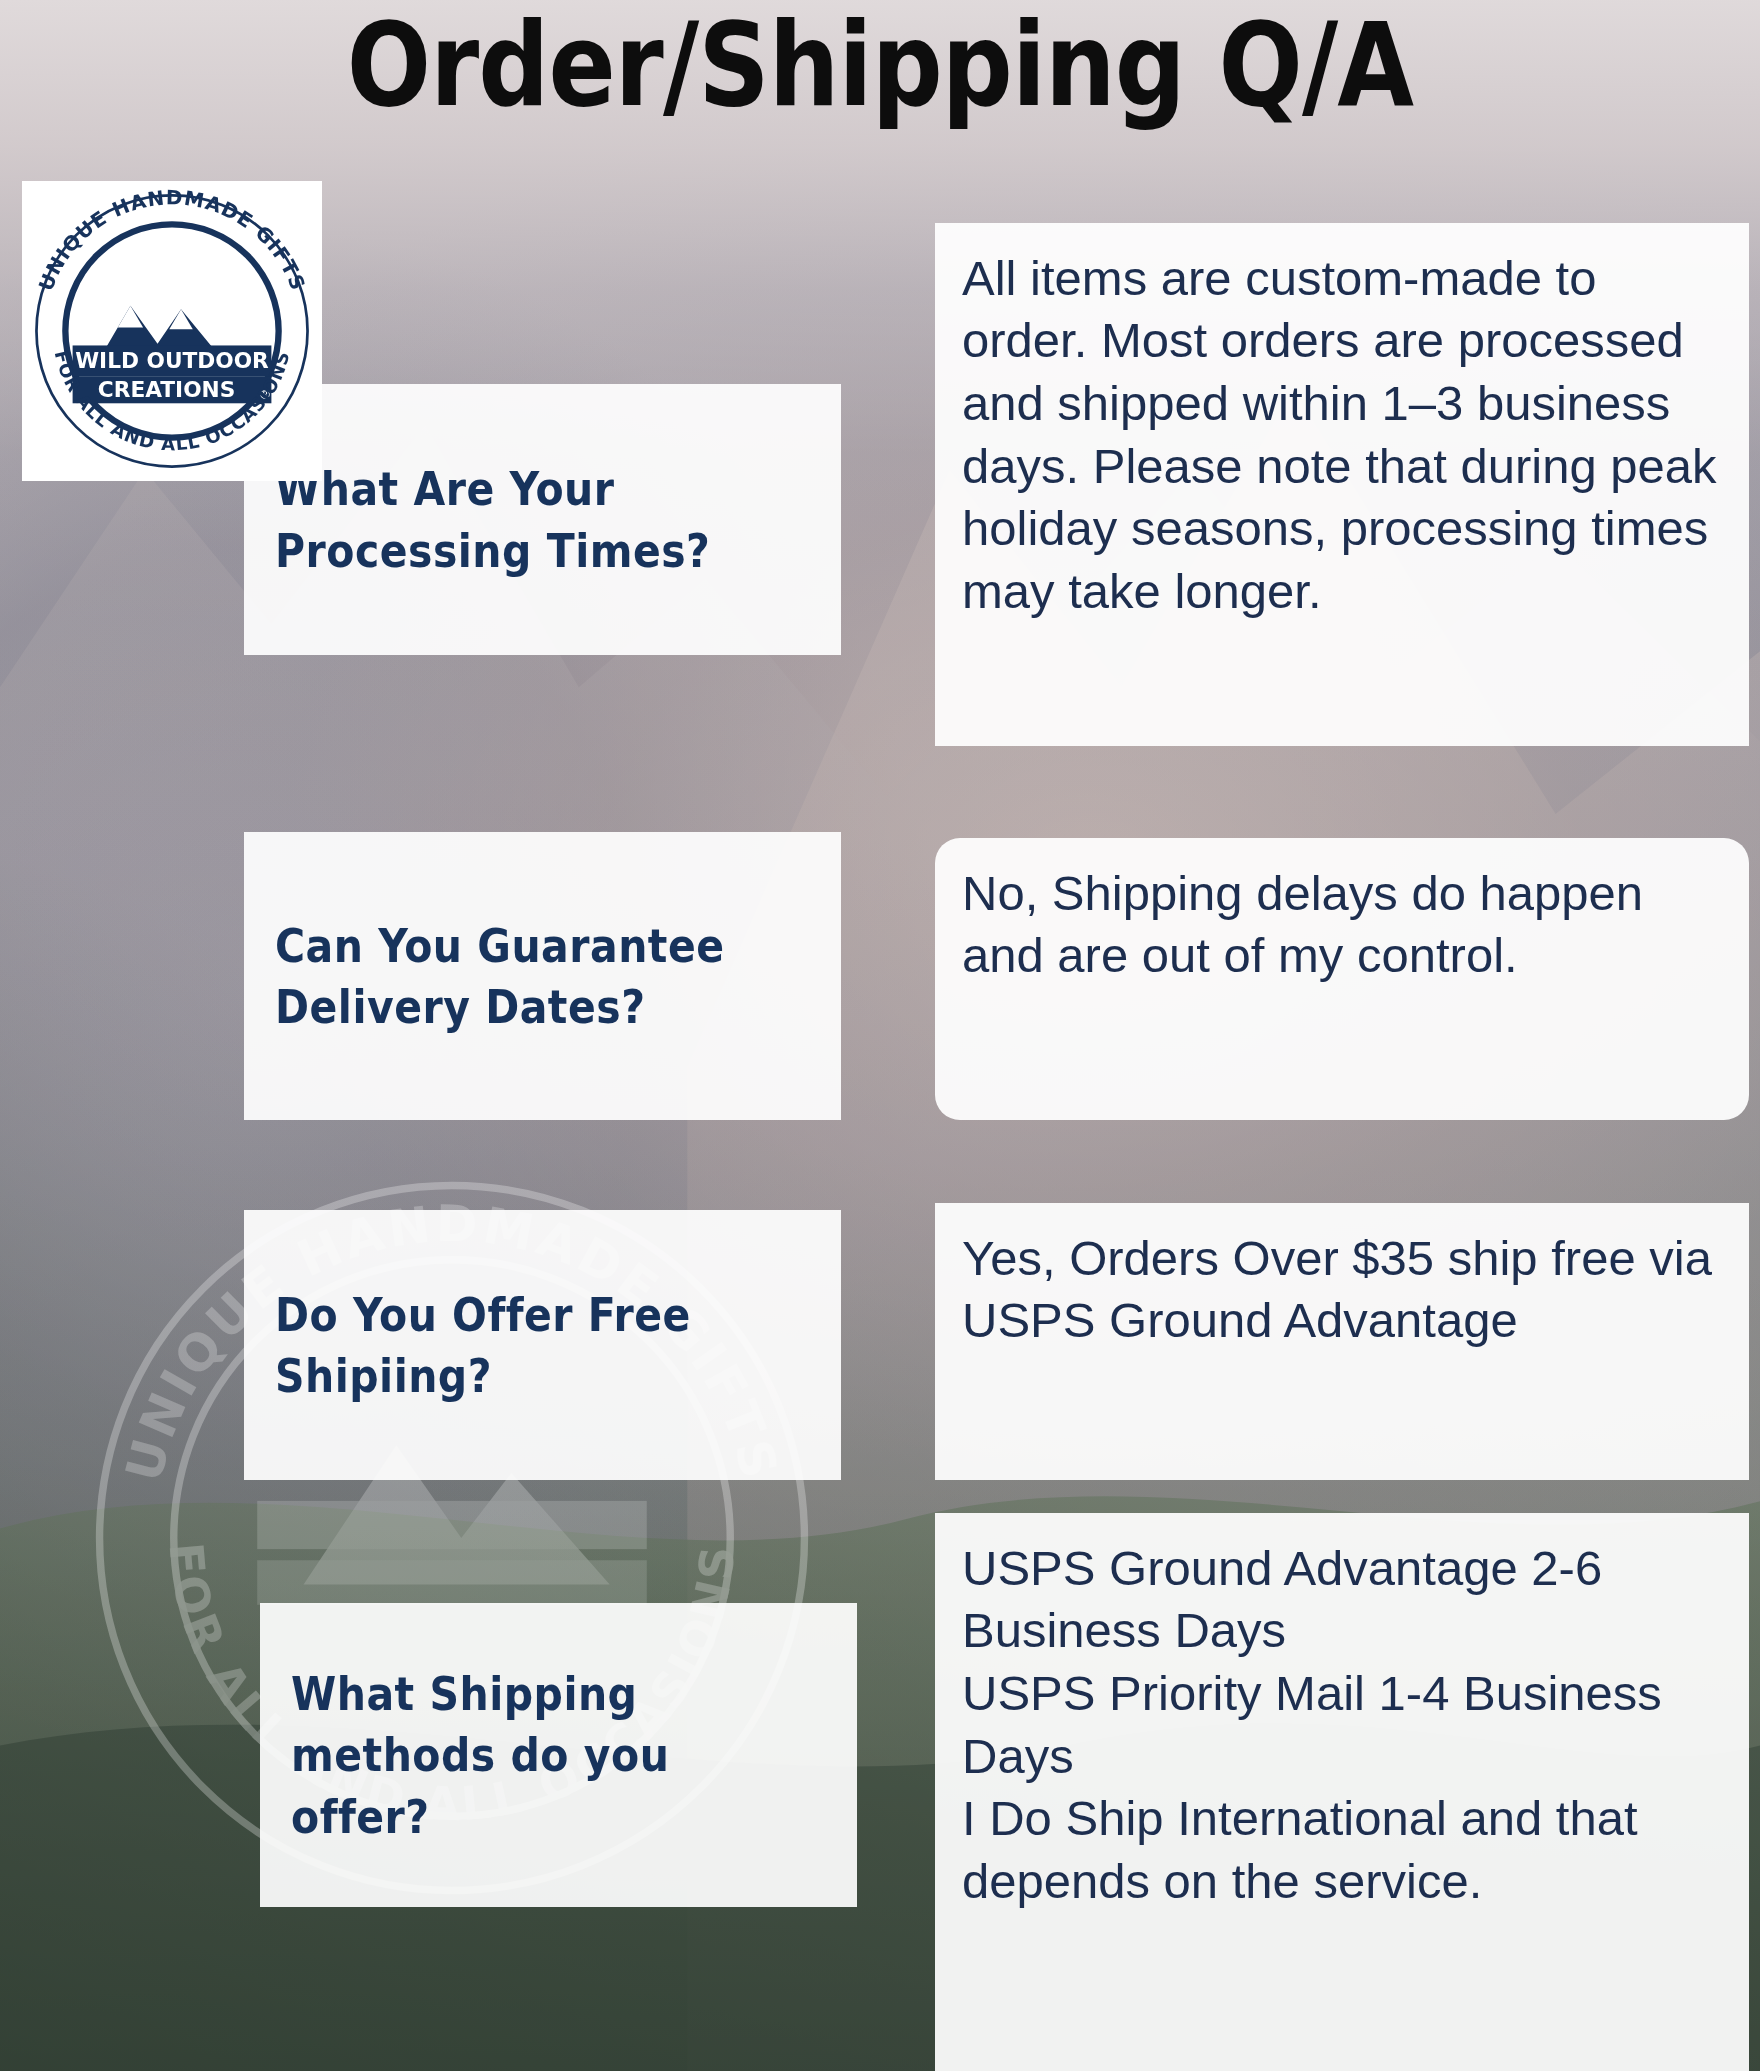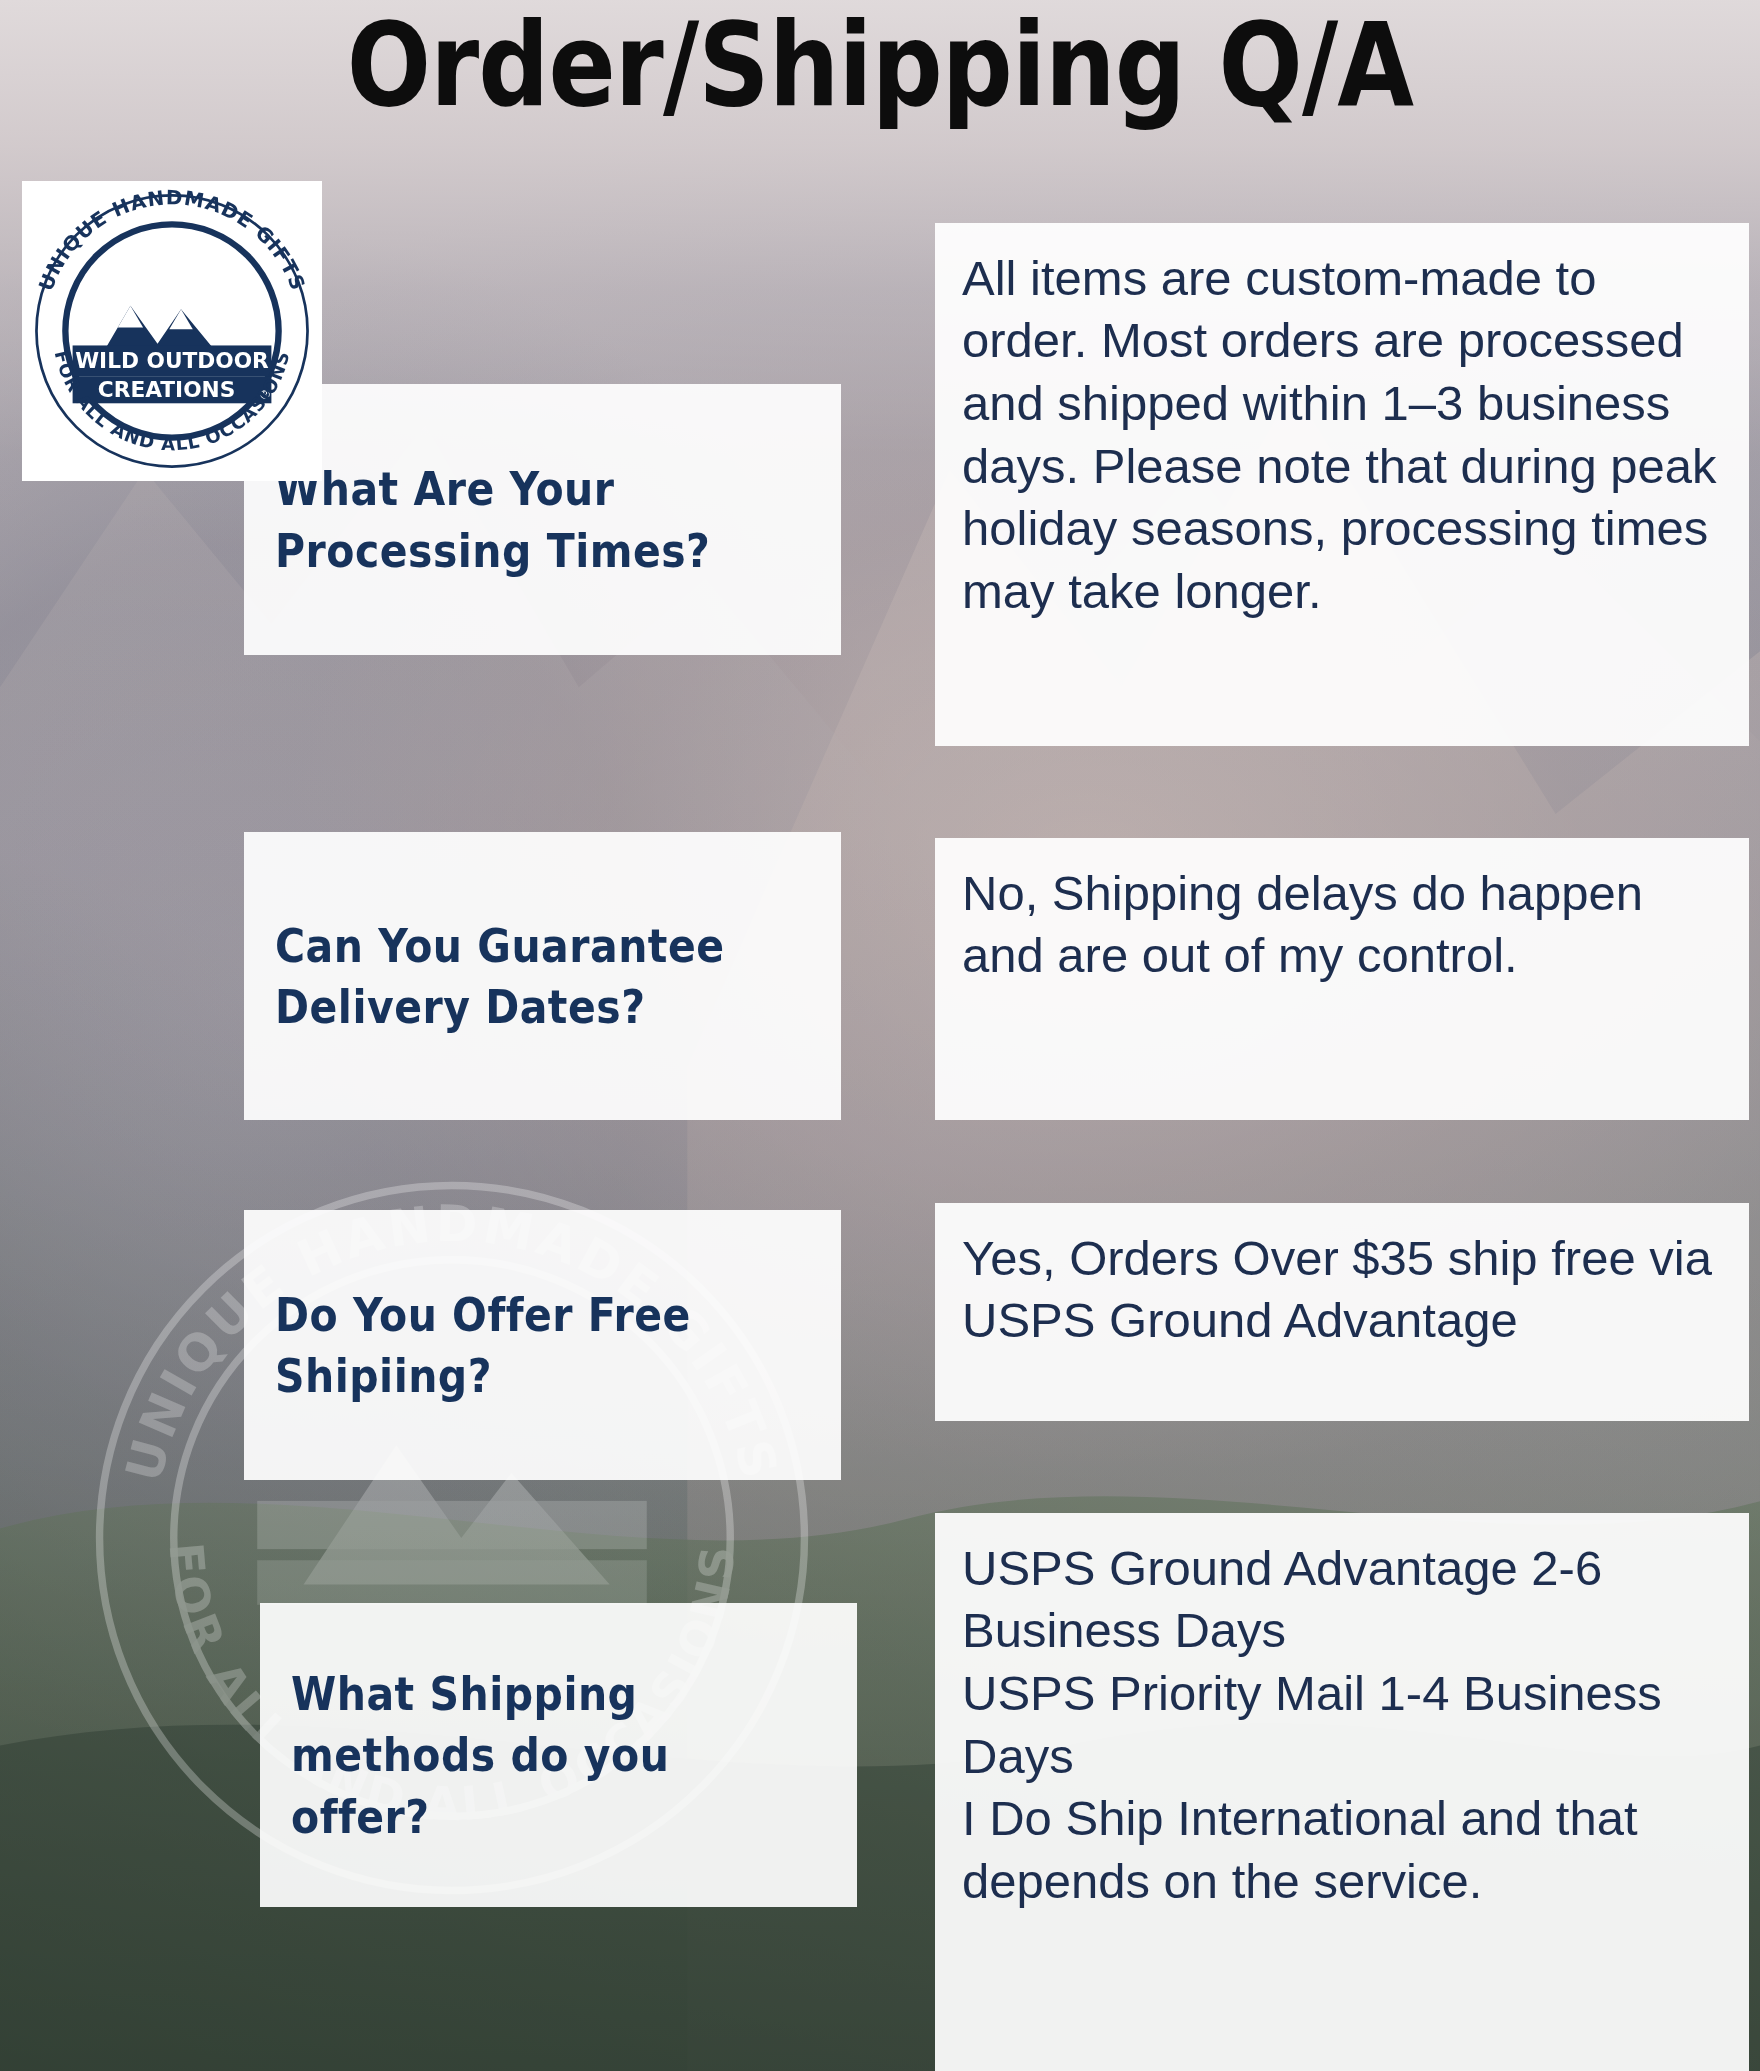--- a/index.html
+++ b/index.html
@@ -127,24 +127,24 @@
     line-height: 1.28;
     color: #1d2e4f;
     white-space: pre-line;
   }
 
   
   #q1 { left: 244px; top: 384px;  width: 597px; height: 271px; }
   #a1 { left: 915px; top: 223px; width: 814px; height: 523px; }
 
   #q2 { left: 244px; top: 832px;  width: 597px; height: 288px; justify-content: flex-end; }
-  #a2 { left: 915px; top: 838px; width: 814px; height: 282px; }
+  #a2 { left: 915px; top: 838px; width: 814px; height: 282px; border-radius: 25px; }
 
   #q3 { left: 244px; top: 1210px; width: 597px; height: 270px; justify-content: flex-end; }
-  #a3 { left: 915px; top: 1203px; width: 814px; height: 218px; }
+  #a3 { left: 915px; top: 1203px; width: 814px; height: 277px; }
 
   #q4 { left: 260px; top: 1603px; width: 597px; height: 304px; }
   #a4 { left: 915px; top: 1513px; width: 814px; height: 559px; }
 </style>
 </head>
 <body>
 
 <div id="bg-photo"></div>
 
 <svg id="bg-ridges" viewBox="0 0 1946 2290" preserveAspectRatio="none">

